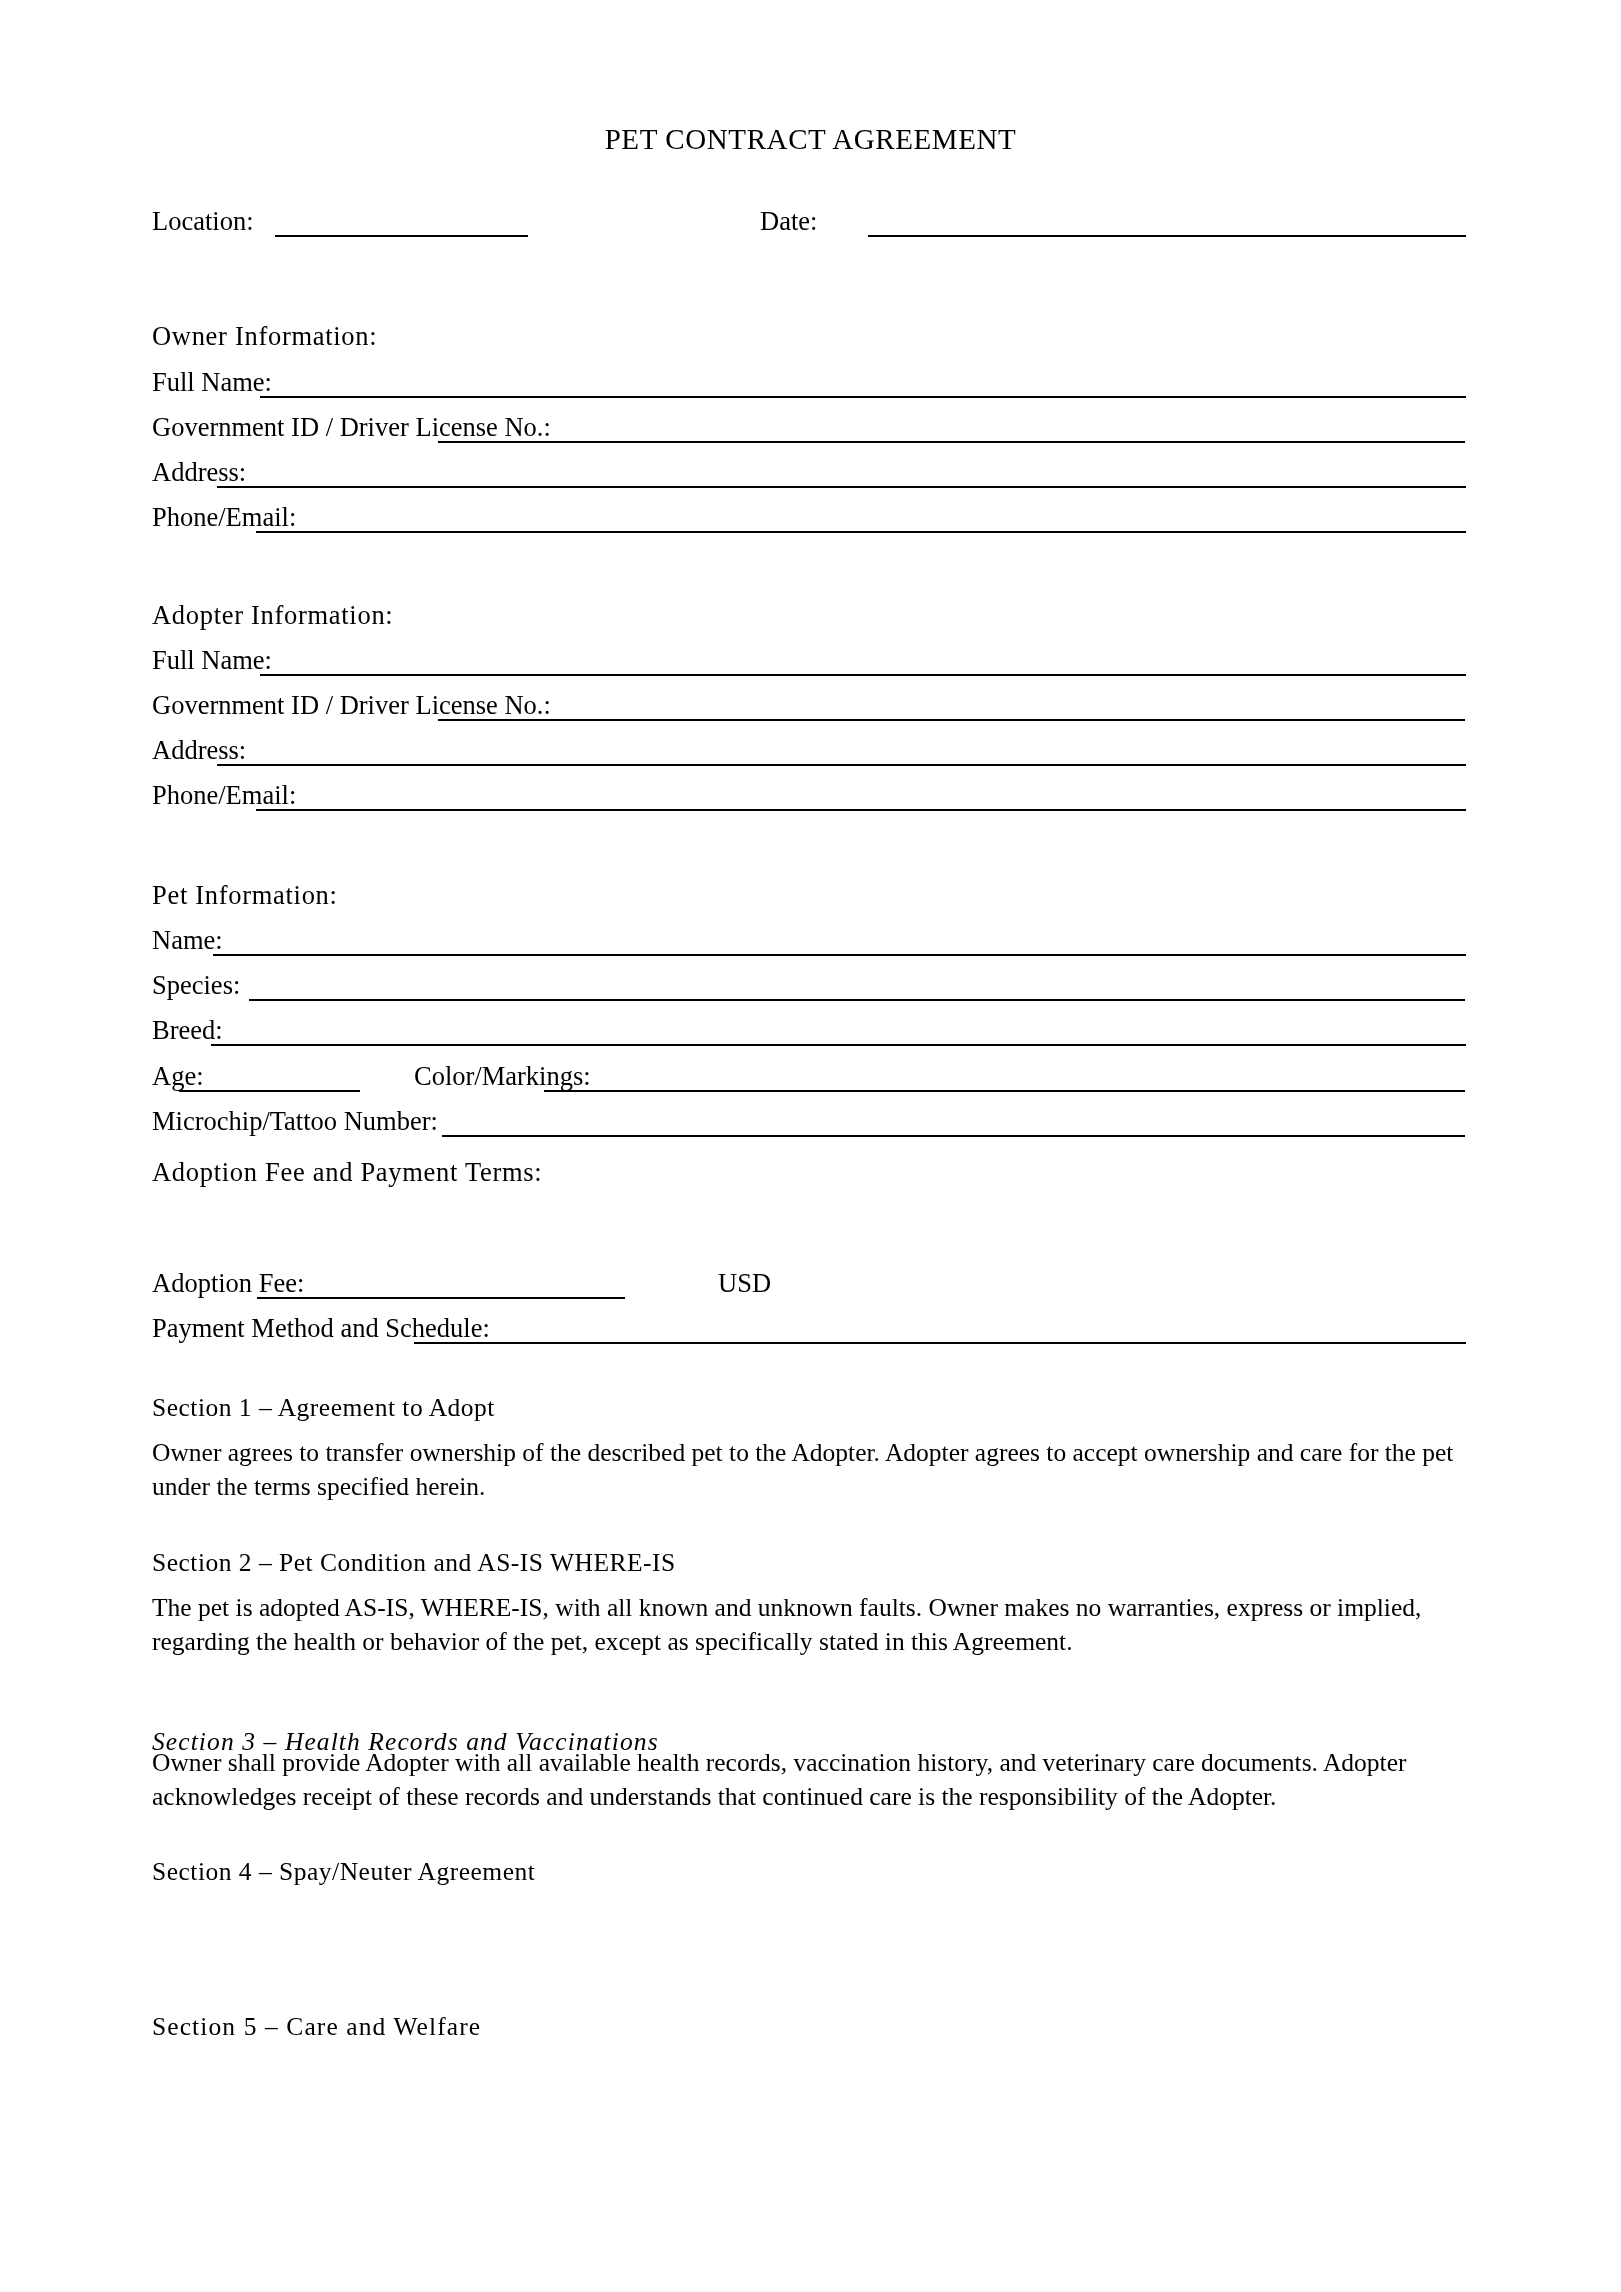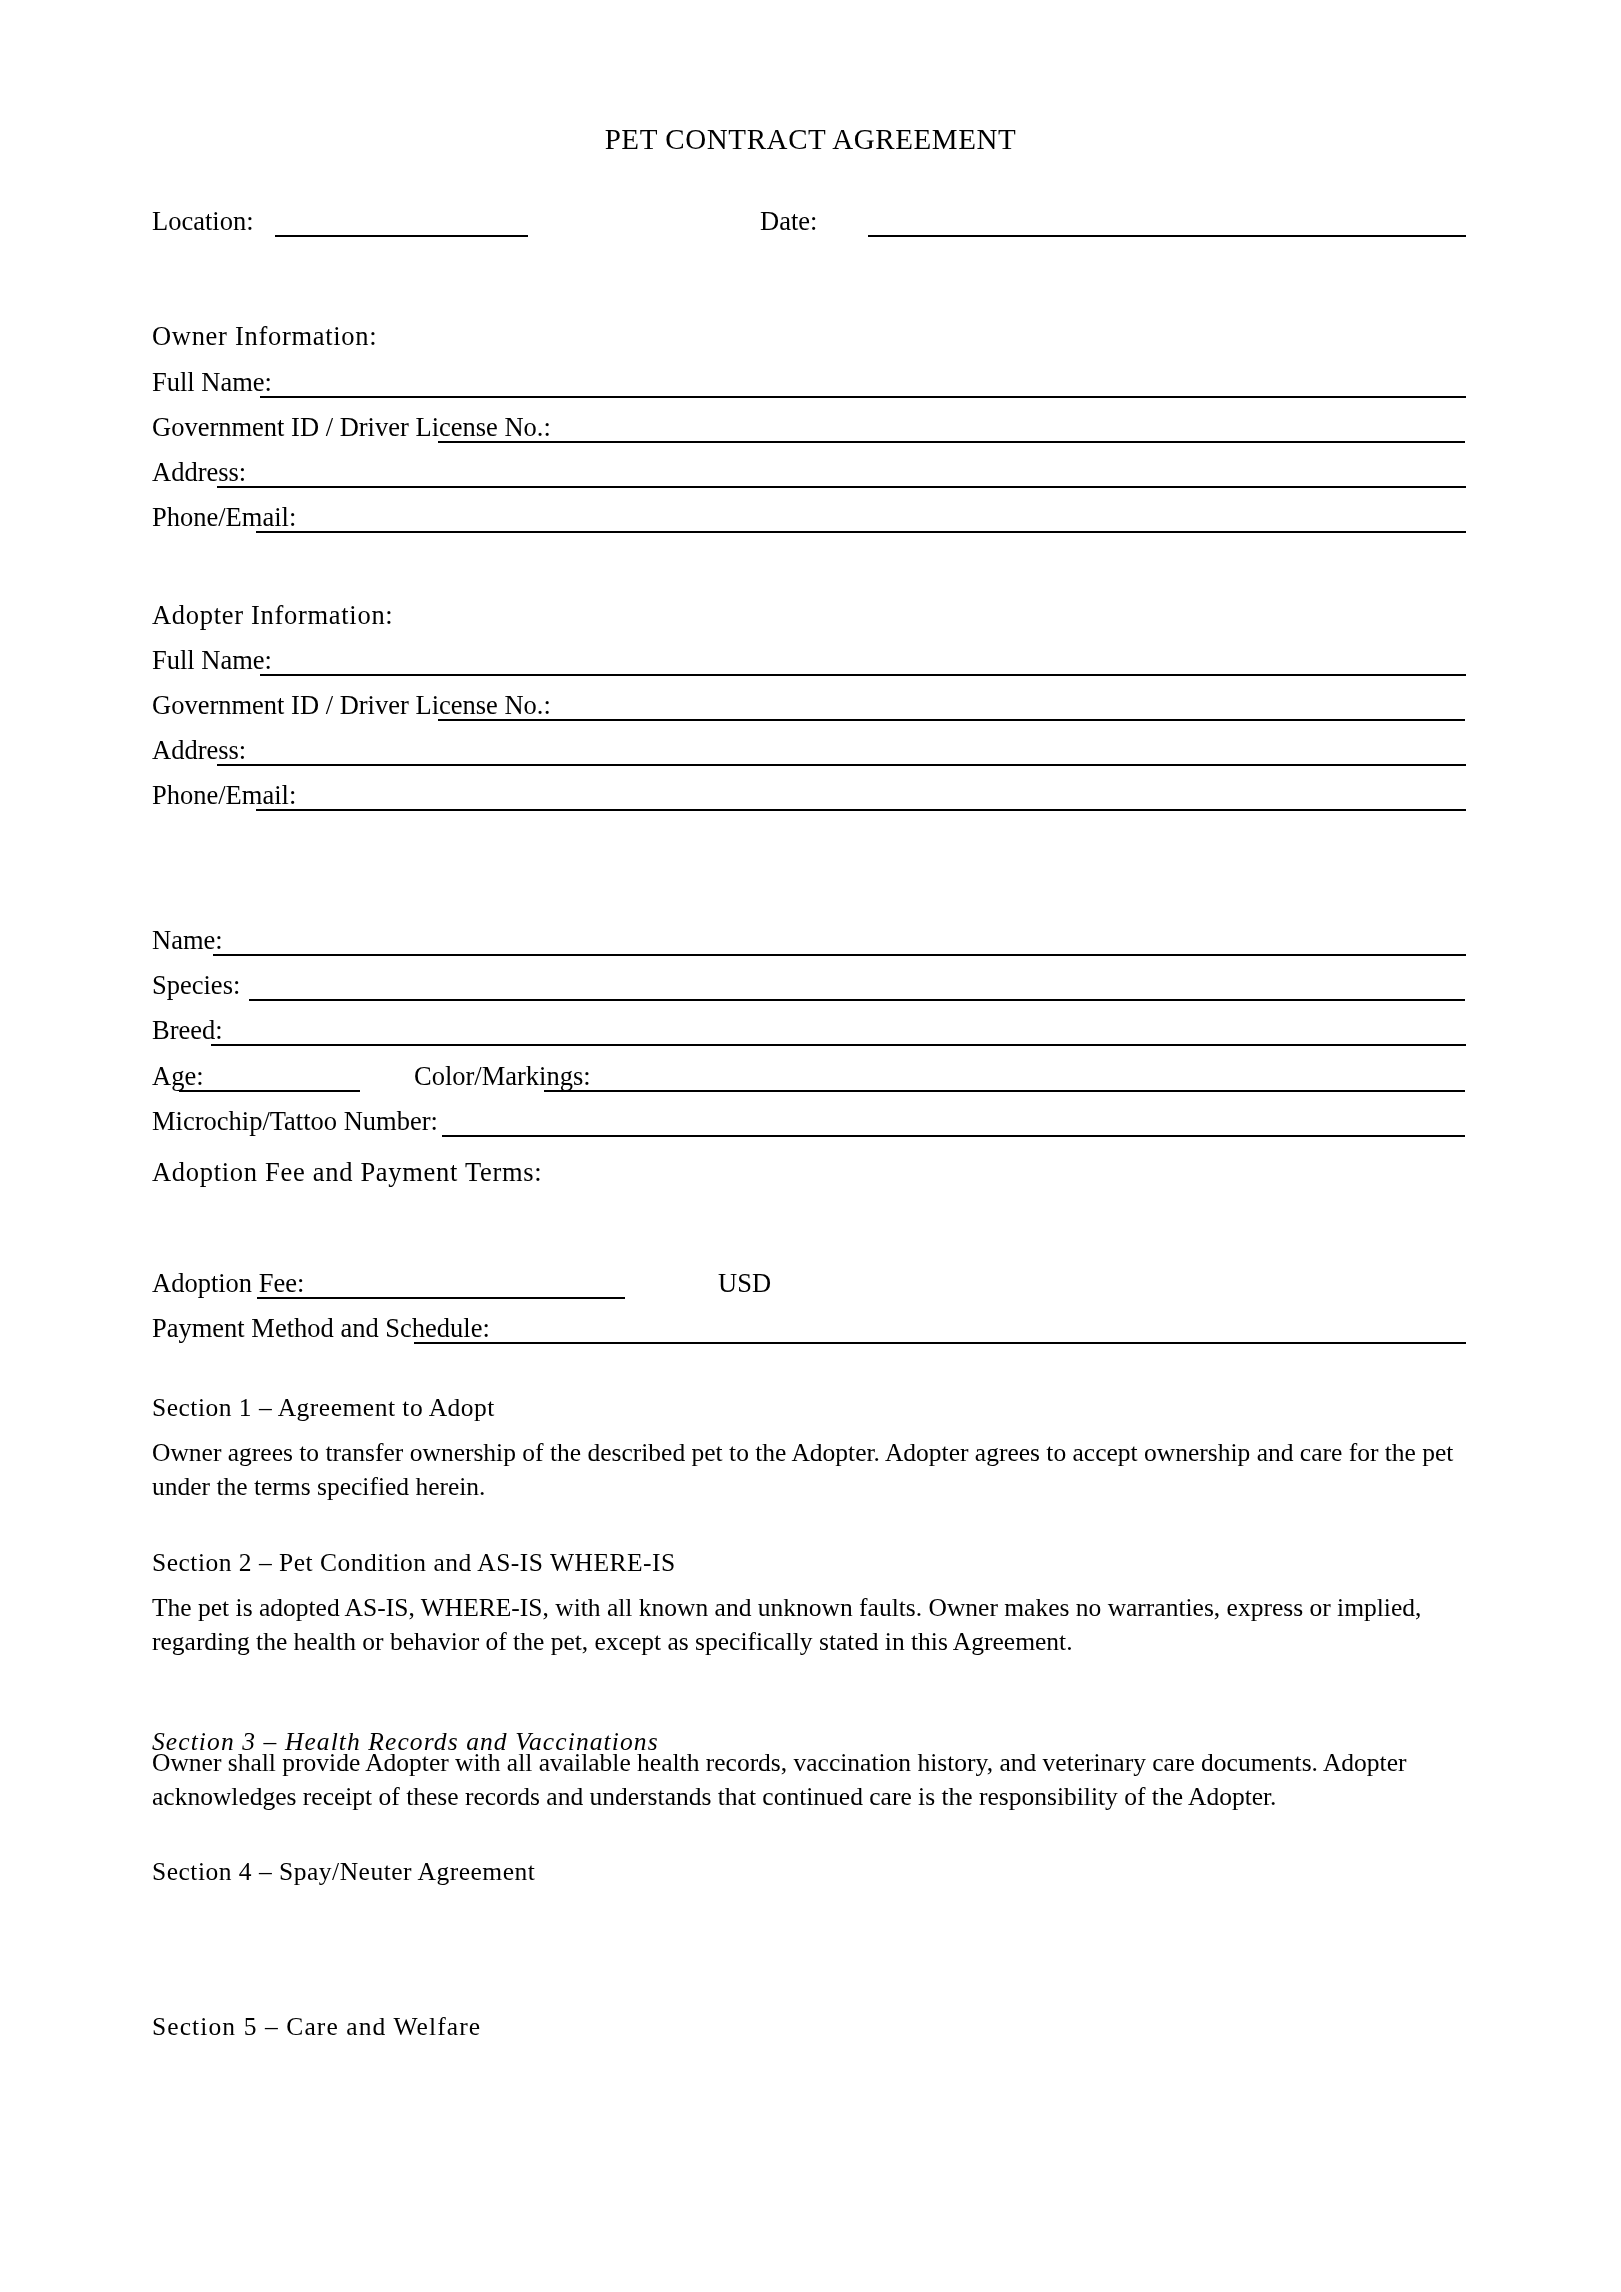--- a/index.html
+++ b/index.html
@@ -132,20 +132,23 @@
   <div class="row" style="top:735px;">
     <span class="label">Address:</span>
     <span class="rule" style="left:65px; top:29px; width:1249px;"></span>
   </div>
 
   <div class="row" style="top:780px;">
     <span class="label">Phone/Email:</span>
     <span class="rule" style="left:104px; top:29px; width:1210px;"></span>
   </div>
 
+  <div class="row" style="top:880px;">
+    <span class="label sec-head">Pet Information:</span>
+  </div>
 
   <div class="row" style="top:925px;">
     <span class="label">Name:</span>
     <span class="rule" style="left:61px; top:29px; width:1253px;"></span>
   </div>
 
   <div class="row" style="top:970px;">
     <span class="label">Species:</span>
     <span class="rule" style="left:97px; top:29px; width:1216px;"></span>
   </div>

